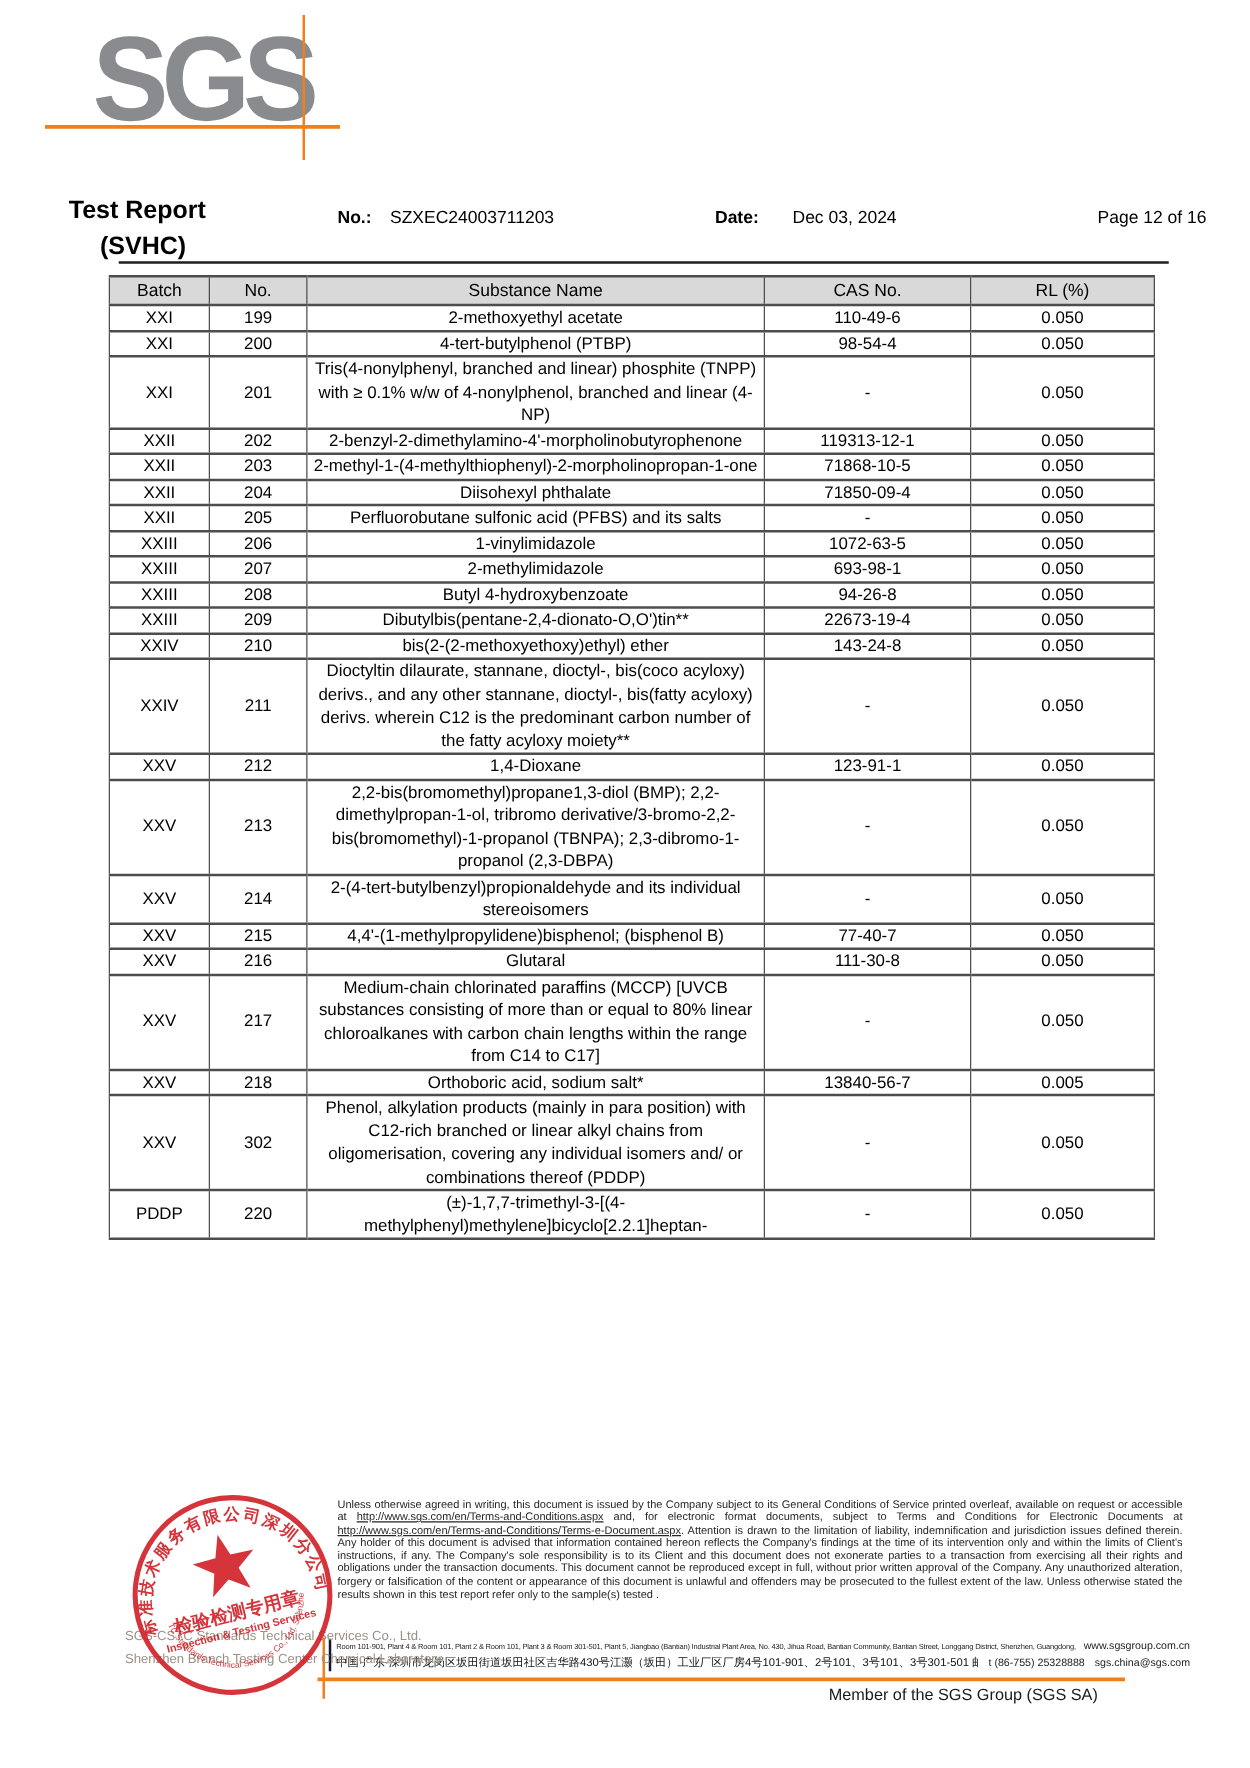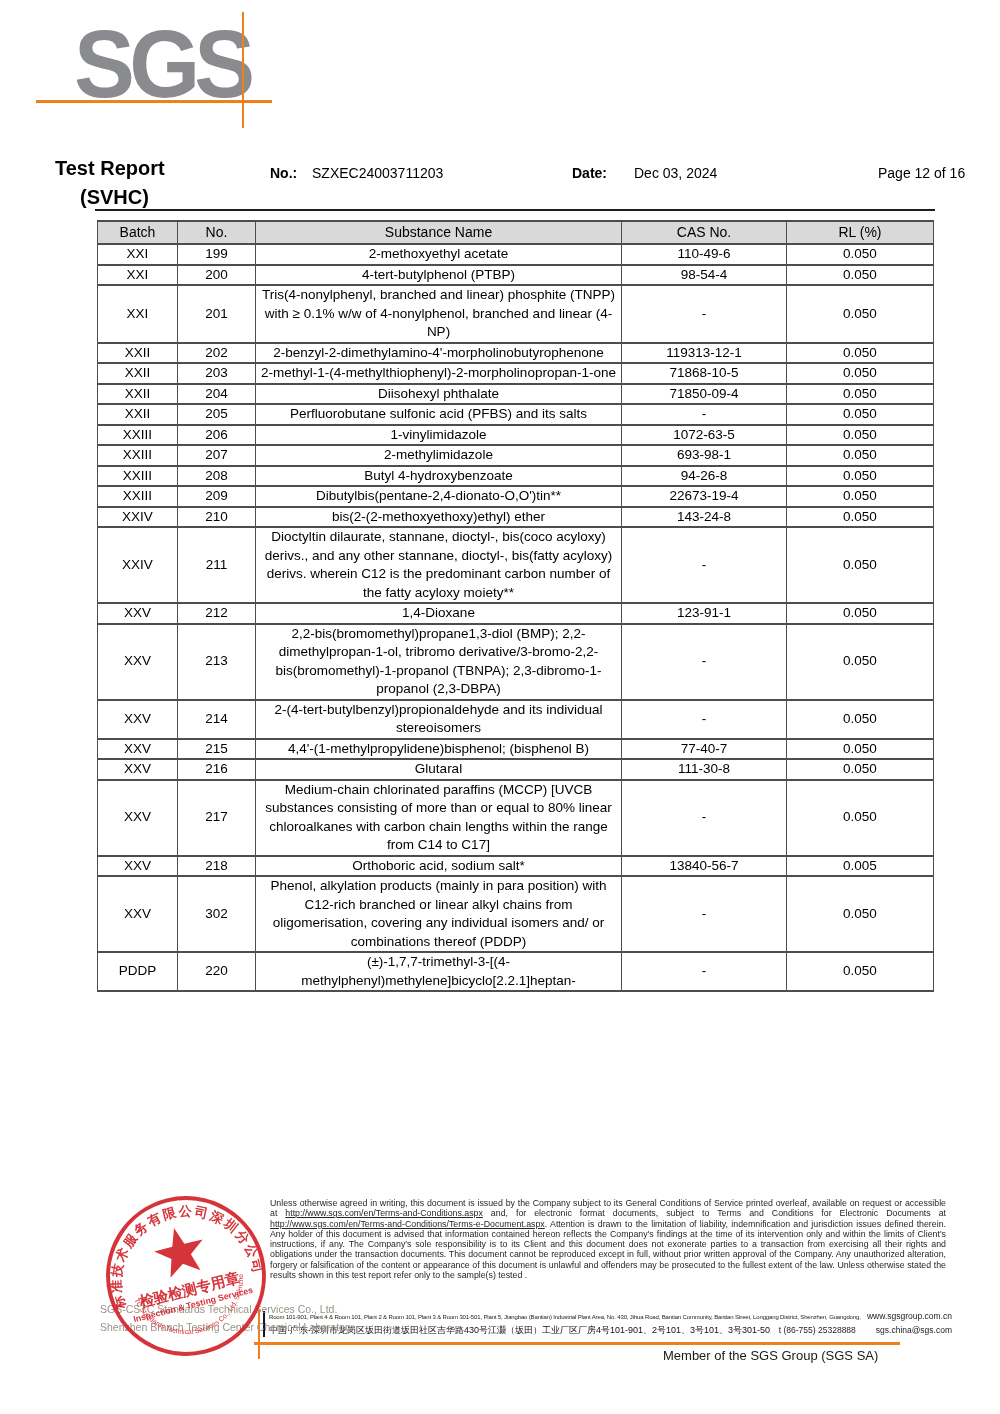--- a/index.html
+++ b/index.html
@@ -22,21 +22,21 @@
   .meta { position:absolute; top:165px; font-size:14px; }
   .m-no-label   { left:270px; font-weight:bold; }
   .m-no-value   { left:312px; }
   .m-date-label { left:572px; font-weight:bold; }
   .m-date-value { left:634px; }
   .m-page       { left:830px;margin-left:48px; }
   .header-rule { position:absolute; left:95px; top:209px; width:840px; height:2px; background:#1f1f1f; }
 
   
   .svhc-table {
-    position:absolute; left:97px; top:220px; width:836px;
+    position:absolute; left:87px; top:220px; width:836px;
     border-collapse:collapse; table-layout:fixed;
     font-size:13.5px;
   }
   .svhc-table th, .svhc-table td {
     border:2px solid #4d4d4d; border-left-width:1px; border-right-width:1px;
     text-align:center; vertical-align:middle;
   }
   .svhc-table th {
     background:#d9d9d9; font-weight:normal; font-size:14px; padding:2px 3px; line-height:17px;
   }
@@ -60,21 +60,21 @@
     font-size:9.4px; line-height:11px; font-weight:bold; color:#e87511;
   }
   .attention .u { color:#e87511; }
 
   .address { position:absolute; left:263px; top:1311px; width:683px; border-left:2px solid #0f172a; padding-left:4px; }
   .addr-row { display:flex; justify-content:space-between; align-items:baseline; }
   .addr-en { font-size:6px; letter-spacing:-0.15px; white-space:nowrap; overflow:hidden; flex:1; color:#1c1c1c; }
   .addr-web { font-size:8.5px; margin-left:6px; white-space:nowrap; color:#1c1c1c; }
   .addr-cn { font-size:9px; white-space:nowrap; overflow:hidden; flex:1; margin-top:3px; color:#111; }
   .addr-tel { font-size:8.5px; margin-left:8px; white-space:nowrap; color:#1c1c1c; }
-  .addr-mail { font-size:8.5px; margin-left:20px; white-space:nowrap; color:#1c1c1c; }
+  .addr-mail { font-size:8.5px; margin-left:8px; white-space:nowrap; color:#1c1c1c; }
 
   .footer-line-h { position:absolute; left:254px; top:1342px; width:646px; height:3px; background:#f08019; }
   .footer-line-v { position:absolute; left:258px; top:1310px; width:2px; height:49px; background:#f08019; }
   .member { position:absolute; left:663px; top:1348px; font-size:13px; color:#1a1a1a; }
 </style>
 </head>
 <body>
 
 <div class="page">
 

